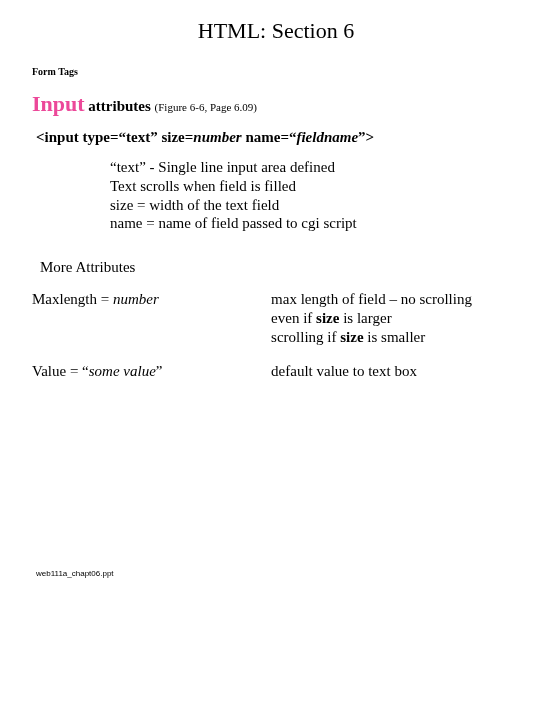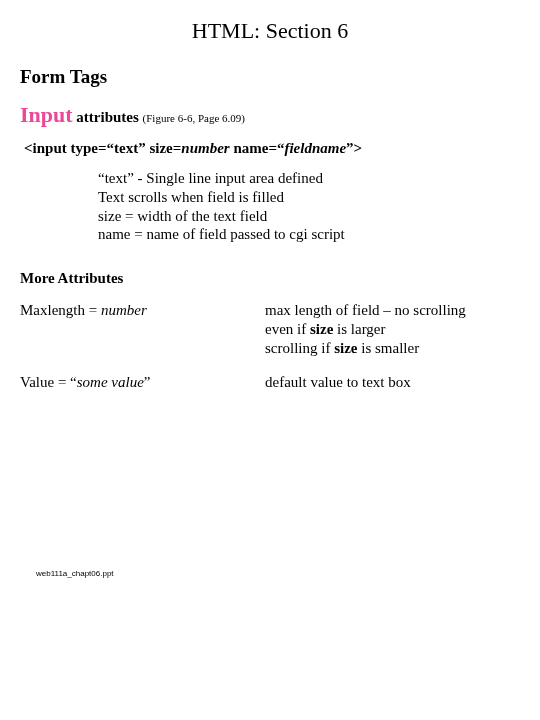--- a/index.html
+++ b/index.html
@@ -9,29 +9,29 @@
     height: 720px;
     background: #ffffff;
     font-family: "Times New Roman", Times, serif;
     color: #000000;
   }
   .page {
     position: relative;
     width: 540px;
     height: 596px;
     box-sizing: border-box;
-    padding: 18px 20px 0 20px;
+    padding: 18px 20px 0 32px;
   }
   .title {
     text-align: center;
     font-size: 22px;
     margin: 0 0 22px 0;
   }
   .h-form-tags {
-    font-size: 19px;
+    font-size: 10px;
     font-weight: bold;
     margin: 0 0 14px 0;
   }
   .input-line {
     margin: 0 0 12px 0;
     font-size: 15px;
   }
   .input-word {
     font-size: 22px;
     font-weight: bold;
@@ -51,22 +51,22 @@
   .syntax-line .ital {
     font-style: italic;
   }
   .desc-block {
     margin: 0 0 26px 78px;
     font-size: 15px;
     line-height: 1.25;
   }
   .more-attr {
     font-size: 15px;
-    font-weight: bold;
-    margin: 0 0 14px 0;
+    font-weight: normal;
+    margin: 0 0 14px 8px;
   }
   .attr-table {
     display: table;
     width: 100%;
     font-size: 15px;
   }
   .attr-row {
     display: table-row;
   }
   .attr-cell-left {

